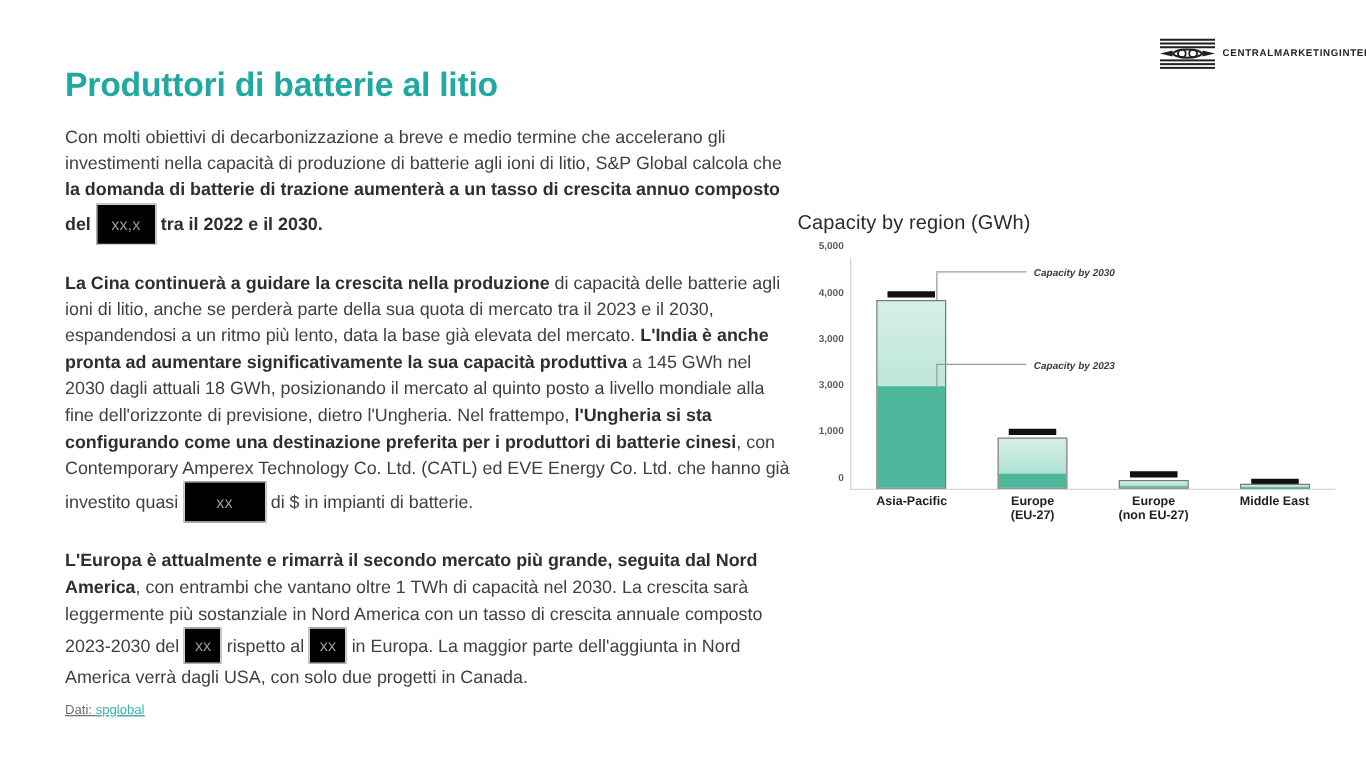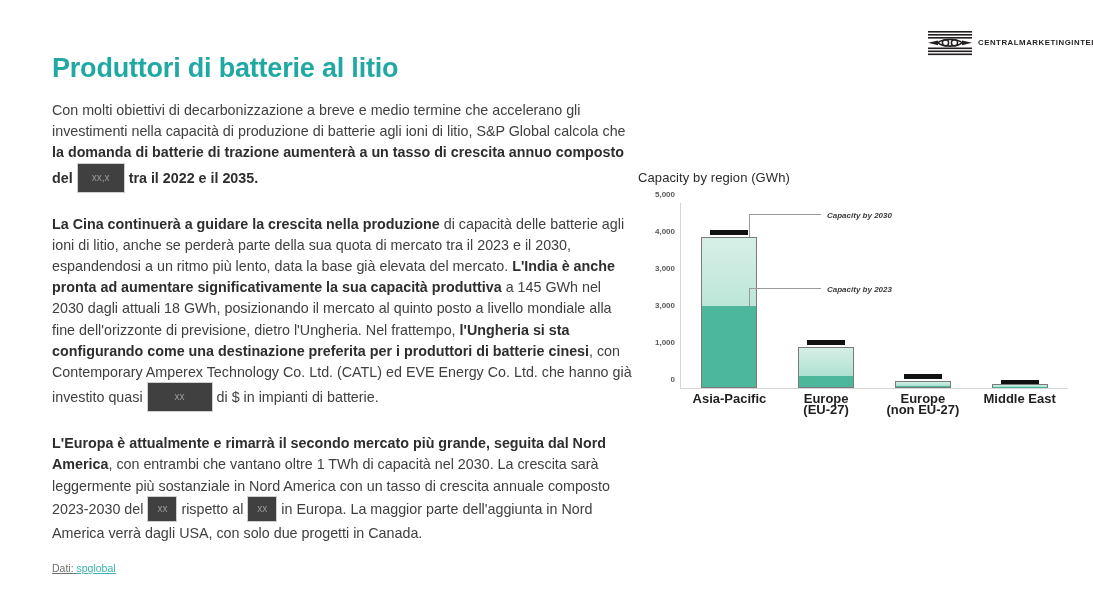--- a/index.html
+++ b/index.html
@@ -62,24 +62,24 @@
     color: #404040;
     margin: 0 0 20px 0;
   }
   .para:last-of-type { margin-bottom: 0; }
   .para b { font-weight: bold; color: #2e2e2e; }
 
   
   .chip {
     display: inline-block;
     vertical-align: middle;
-    background: #404040;
+    background: #000000;
     border: 1px solid #cfcfcf;
     color: #9a9a9a;
-    font-size: 10px;
+    font-size: 13px;
     text-align: center;
     font-weight: normal;
     line-height: 1;
     position: relative;
     top: -1px;
   }
   .chip-wide { width: 46px; padding: 9px 0; }
   .chip-mid  { width: 64px; padding: 9px 0; }
   .chip-sm   { width: 28px; padding: 7px 0; }
 
@@ -98,21 +98,21 @@
 
   
   .chart-wrap {
     position: absolute;
     left: 636px;
     top: 170px;
     width: 440px;
     height: 240px;
   }
   .chart-title {
-    font-size: 13px;
+    font-size: 16px;
     color: #2b2b2b;
     margin: 0 0 18px 2px;
     letter-spacing: 0.1px;
   }
   .plot {
     position: relative;
     height: 185px;
     margin-left: 44px;
     margin-right: 8px;
     border-left: 1px solid #d6d6d6;
@@ -172,21 +172,21 @@
     background: #4cb79a;
   }
   .xlabel {
     position: absolute;
     top: 100%;
     margin-top: 6px;
     width: 96px;
     left: 50%;
     transform: translateX(-50%);
     text-align: center;
-    font-size: 13px;
+    font-size: 10px;
     font-weight: bold;
     color: #1f1f1f;
     line-height: 10.5px;
   }
 
   .annot {
     position: absolute;
     font-size: 8px;
     font-style: italic;
     font-weight: 600;
@@ -226,21 +226,21 @@
   </div>
 </div>
 
 <div class="left-col">
 
   <h1 class="page-title">Produttori di batterie al litio</h1>
 
   <p class="para">
     <span>Con molti obiettivi di decarbonizzazione a breve e medio termine che accelerano gli investimenti nella capacità di produzione di batterie agli ioni di litio, S&amp;P Global calcola che </span><b>la domanda di batterie di trazione aumenterà a un tasso di crescita annuo composto del</b>
     <span class="chip chip-wide">xx,x</span>
-    <b>tra il 2022 e il 2035.</b>
+    <b>tra il 2022 e il 2030.</b>
   </p>
 
   <p class="para">
     <b>La Cina continuerà a guidare la crescita nella produzione</b><span> di capacità delle batterie agli ioni di litio, anche se perderà parte della sua quota di mercato tra il 2023 e il 2030, espandendosi a un ritmo più lento, data la base già elevata del mercato. </span><b>L'India è anche pronta ad aumentare significativamente la sua capacità produttiva</b><span> a 145 GWh nel 2030 dagli attuali 18 GWh, posizionando il mercato al quinto posto a livello mondiale alla fine dell'orizzonte di previsione, dietro l'Ungheria. Nel frattempo, </span><b>l'Ungheria si sta configurando come una destinazione preferita per i produttori di batterie cinesi</b><span>, con Contemporary Amperex Technology Co. Ltd. (CATL) ed EVE Energy Co. Ltd. che hanno già investito quasi </span><span class="chip chip-mid">xx</span><span> di $ in impianti di batterie.</span>
   </p>
 
   <p class="para">
     <b>L'Europa è attualmente e rimarrà il secondo mercato più grande, seguita dal Nord America</b><span>, con entrambi che vantano oltre 1 TWh di capacità nel 2030. La crescita sarà leggermente più sostanziale in Nord America con un tasso di crescita annuale composto 2023-2030 del </span><span class="chip chip-sm">xx</span><span> rispetto al </span><span class="chip chip-sm">xx</span><span> in Europa. La maggior parte dell'aggiunta in Nord America verrà dagli USA, con solo due progetti in Canada.</span>
   </p>
 </div>

